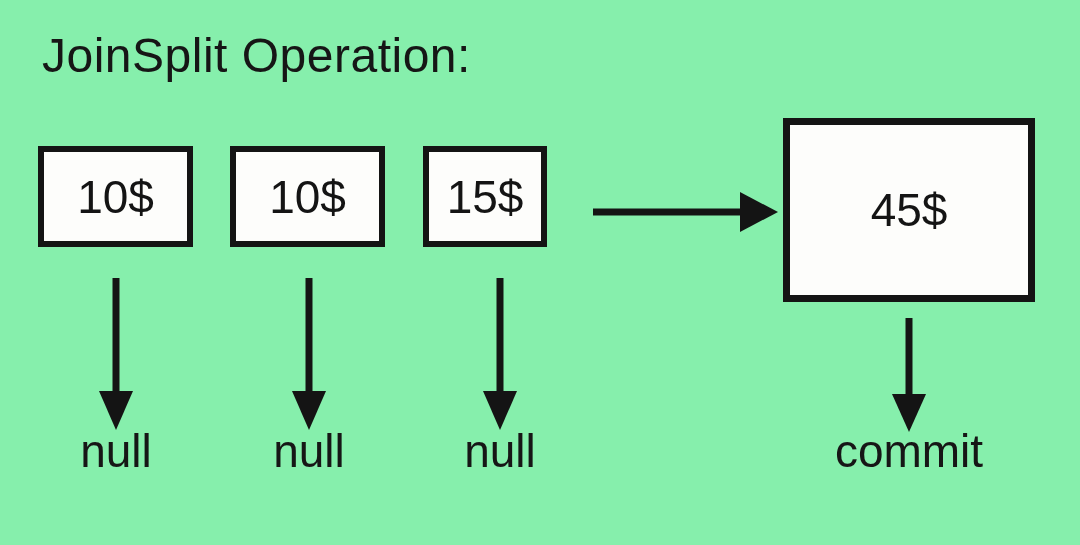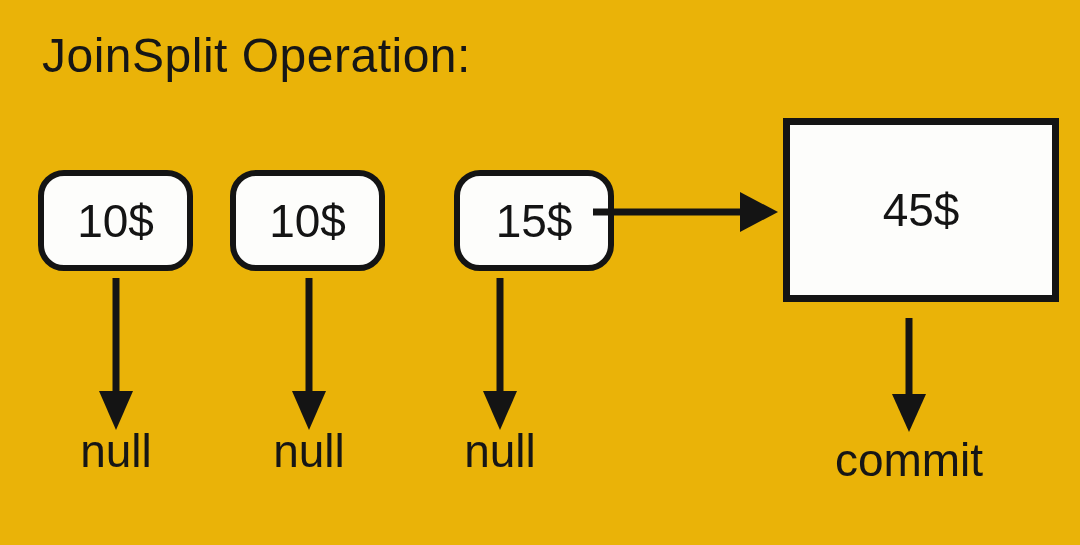--- a/index.html
+++ b/index.html
@@ -4,21 +4,21 @@
 <style>
   html, body {
     margin: 0;
     padding: 0;
     background: #e8e8e6;
   }
   .canvas {
     position: relative;
     width: 1080px;
     height: 545px;
-    background: #eab308;
+    background: #86efac;
     overflow: hidden;
     font-family: "Liberation Sans", "DejaVu Sans", sans-serif;
     color: #161616;
   }
   .title {
     position: absolute;
     left: 42px;
     top: 28px;
     font-size: 48px;
     font-weight: 500;
@@ -31,32 +31,31 @@
     box-sizing: border-box;
     border: 6px solid #141414;
     background: #fdfdfb;
     display: flex;
     align-items: center;
     justify-content: center;
     font-size: 46px;
     color: #141414;
   }
   .note-box.small {
-    top: 170px;
+    top: 146px;
     width: 155px;
     height: 101px;
-    border-radius: 26px;
   }
   #input-box-1 { left: 38px; }
   #input-box-2 { left: 230px; }
-  #input-box-3 { left: 423px; width: 160px; margin-left: 31px; }
+  #input-box-3 { left: 423px; width: 124px; }
   .note-box.large {
     left: 783px;
     top: 118px;
-    width: 276px;
+    width: 252px;
     height: 184px;
     border-width: 7px;
     align-items: center;
   }
   .arrows-overlay {
     position: absolute;
     left: 0;
     top: 0;
     width: 1080px;
     height: 545px;
@@ -66,21 +65,21 @@
     position: absolute;
     top: 424px;
     transform: translateX(-50%);
     font-size: 46px;
     color: #161616;
     white-space: nowrap;
   }
   #result-label-1 { left: 116px; }
   #result-label-2 { left: 309px; }
   #result-label-3 { left: 500px; }
-  #result-label-output { left: 909px; margin-top: 9px; }
+  #result-label-output { left: 909px; }
 </style>
 </head>
 <body>
 
 <div class="canvas">
 
   <div class="title">JoinSplit Operation:</div>
 
   <div class="note-box small" id="input-box-1">
     <span>10$</span>

